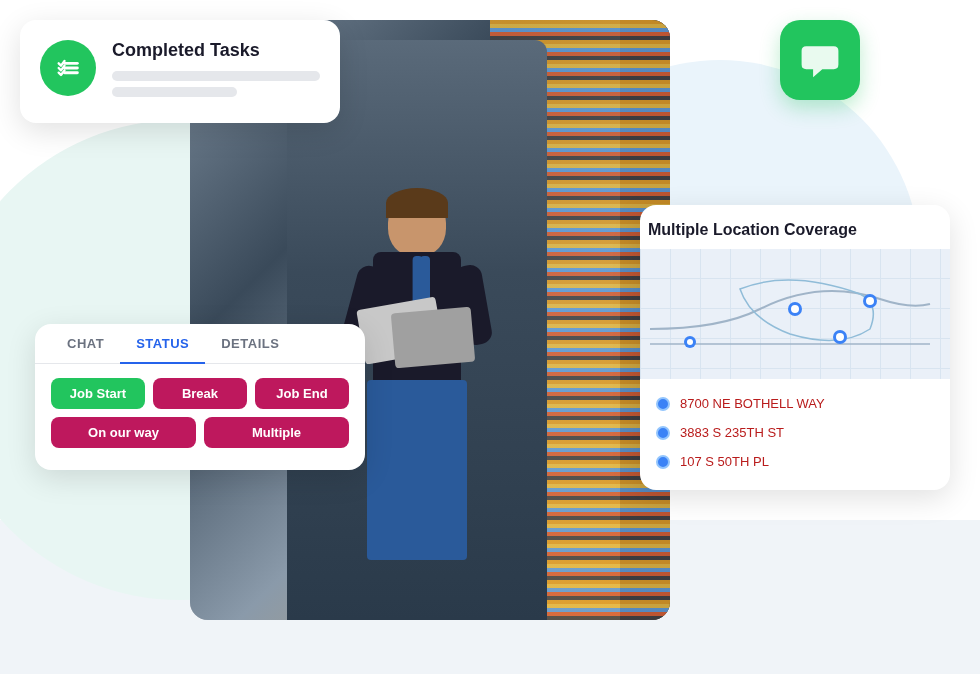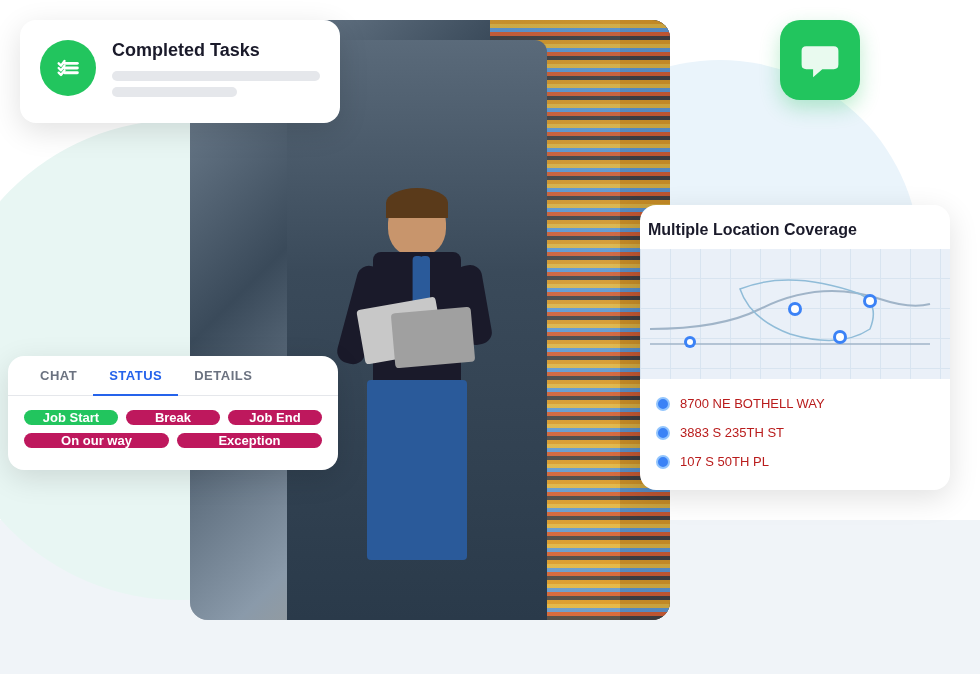--- a/index.html
+++ b/index.html
@@ -153,21 +153,21 @@
     }
     .chat-icon-card svg {
       width: 46px;
       height: 46px;
     }
 
     
     .status-panel {
       position: absolute;
       bottom: 50px;
-      left: 8px;
+      left: 35px;
       width: 330px;
       background: white;
       border-radius: 16px;
       box-shadow: 0 8px 30px rgba(0,0,0,0.12);
       z-index: 10;
       overflow: hidden;
     }
     .status-tabs {
       display: flex;
       border-bottom: 1px solid #e5e7eb;
@@ -199,21 +199,21 @@
     .status-buttons {
       padding: 14px 16px;
     }
     .status-btn-row {
       display: flex;
       gap: 8px;
       margin-bottom: 8px;
     }
     .status-btn {
       flex: 1;
-      padding: 0 6px;
+      padding: 8px 6px;
       border: none;
       border-radius: 8px;
       font-size: 13px;
       font-weight: 600;
       cursor: pointer;
       color: white;
     }
     .btn-green { background: #22c55e; }
     .btn-blue { background: #be185d; }
 
@@ -349,21 +349,21 @@
       <div class="status-tab">DETAILS</div>
     </div>
     <div class="status-buttons">
       <div class="status-btn-row">
         <button class="status-btn btn-green">Job Start</button>
         <button class="status-btn btn-blue">Break</button>
         <button class="status-btn btn-blue">Job End</button>
       </div>
       <div class="status-btn-row">
         <button class="status-btn btn-blue">On our way</button>
-        <button class="status-btn btn-blue">Exception</button>
+        <button class="status-btn btn-blue">Multiple</button>
       </div>
     </div>
   </div>
 
   <div class="location-card">
     <div class="location-title">Multiple Location Coverage</div>
     <div class="location-map">
       <div class="map-bg"></div>
       <svg class="map-svg" viewBox="0 0 310 130">
 

